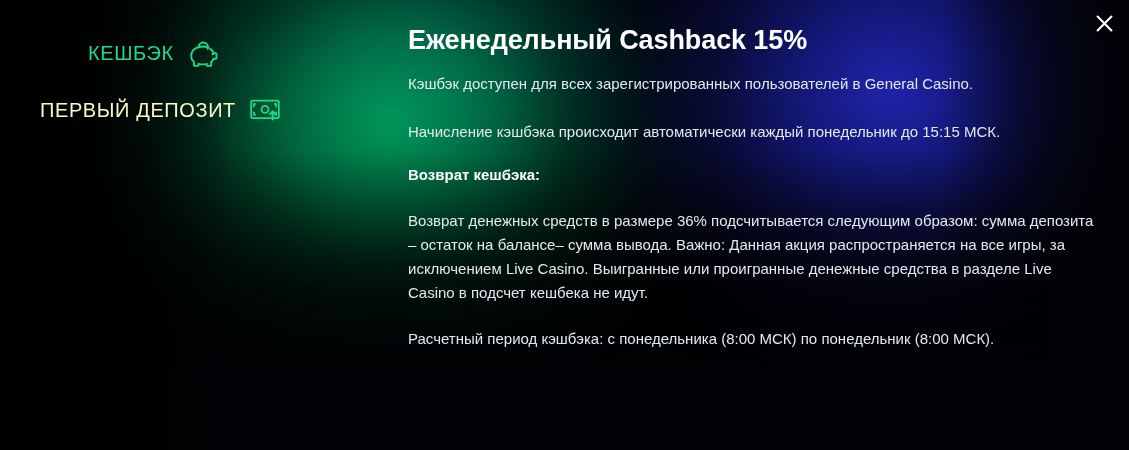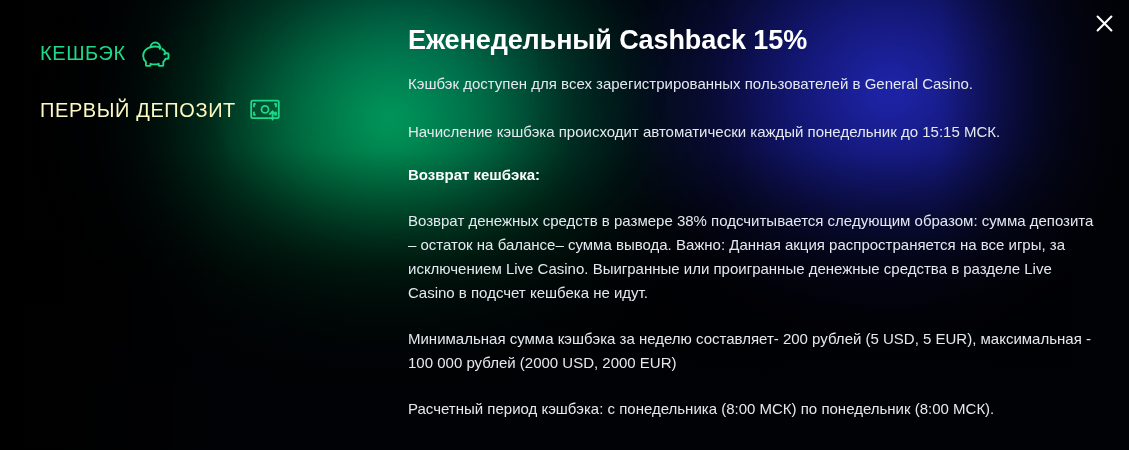--- a/index.html
+++ b/index.html
@@ -99,21 +99,21 @@
     z-index:10;
   }
   .side-item {
     display:flex; align-items:center; gap:14px;
     margin-bottom:30px; cursor:pointer; width:max-content;
   }
   .side-label {
     font-size:20px; letter-spacing:0.6px; font-weight:400;
     line-height:1.2; white-space:nowrap;
   }
-  .side-item.active .side-label { color:#1fd98a; }
+  .side-item.active .side-label { color:#1fd98a;margin-left:48px; }
   .side-item .side-label { color:#fef9c3; }
   .side-icon { display:flex; align-items:center; justify-content:center; flex:0 0 auto; }
   .side-icon svg { display:block; }
 
   
   .content {
     position:absolute; left:408px; top:24px;
     width:690px; z-index:10;
   }
   .title {
@@ -185,20 +185,19 @@
 
   <div class="content">
     <h1 class="title">Еженедельный Cashback 15%</h1>
 
     <p class="para tight">Кэшбэк доступен для всех зарегистрированных пользователей в General Casino.</p>
 
     <p class="para">Начисление кэшбэка происходит автоматически каждый понедельник до 15:15 МСК.</p>
 
     <p class="subhead">Возврат кешбэка:</p>
 
-    <p class="para para-block">Возврат денежных средств в размере 38% подсчитывается следующим образом: сумма депозита – остаток на балансе– сумма вывода. Важно: Данная акция распространяется на все игры, за исключением Live Casino. Выигранные или проигранные денежные средства в разделе Live Casino в подсчет кешбека не идут.</p>
-
-    <p class="para para-block">Минимальная сумма кэшбэка за неделю составляет- 200 рублей (5 USD, 5 EUR), максимальная - 100 000 рублей (2000 USD, 2000 EUR)</p>
+    <p class="para para-block">Возврат денежных средств в размере 36% подсчитывается следующим образом: сумма депозита – остаток на балансе– сумма вывода. Важно: Данная акция распространяется на все игры, за исключением Live Casino. Выигранные или проигранные денежные средства в разделе Live Casino в подсчет кешбека не идут.</p>
+
 
     <p class="para">Расчетный период кэшбэка: с понедельника (8:00 МСК) по понедельник (8:00 МСК).</p>
   </div>
 
 </div>
 
 </body></html>

